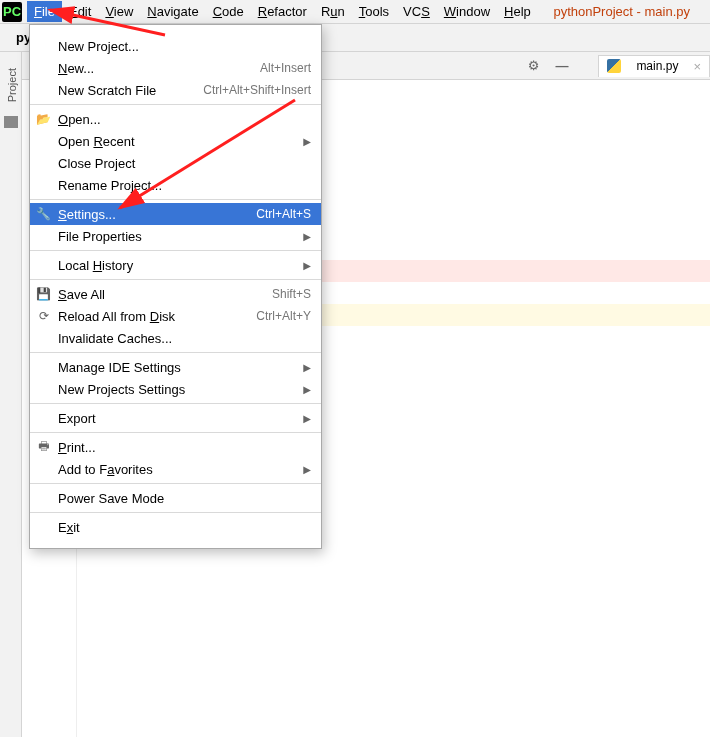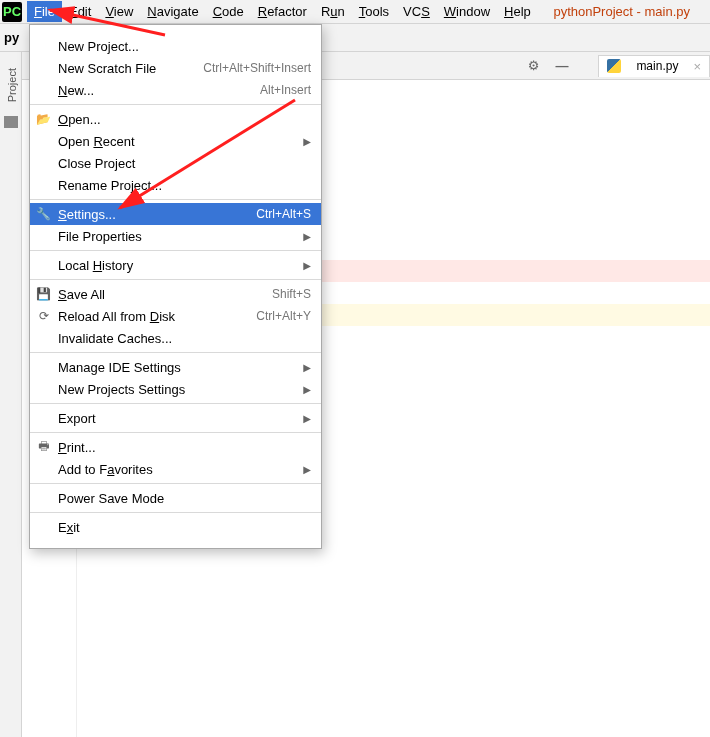--- a/index.html
+++ b/index.html
@@ -3,21 +3,21 @@
 <meta charset="utf-8">
 <style>
 * { margin: 0; padding: 0; box-sizing: border-box; font-family: "Segoe UI", Arial, sans-serif; }
 body { width: 710px; height: 737px; overflow: hidden; background: #fff; position: relative; font-size: 13px; }
 .menubar { display: flex; align-items: center; height: 24px; background: #f2f2f2; border-bottom: 1px solid #d4d4d4; }
 .app-icon { width: 20px; height: 20px; margin: 0 5px 0 2px; background: #000; color: #6f6; display: flex; align-items: center; justify-content: center; font-size: 13px; font-weight: bold; border-radius: 2px; }
 .menu-item { padding: 3px 7px; cursor: default; }
 .menu-item.open { background: #3875d6; color: #fff; }
 .menu-item u { text-decoration: underline; }
 .win-title { margin-left: auto; padding-right: 20px; color: #c2410c; }
-.toolbar { height: 28px; background: #f2f2f2; border-bottom: 1px solid #d4d4d4; display: flex; align-items: center; padding-left: 4px; font-weight: bold; }
+.toolbar { height: 28px; background: #f2f2f2; border-bottom: 1px solid #d4d4d4; display: flex; align-items: center; padding-left: 16px; font-weight: bold; }
 .main { display: flex; height: calc(100% - 52px); }
 .left-gutter { width: 22px; background: #f2f2f2; border-right: 1px solid #d4d4d4; display: flex; flex-direction: column; align-items: center; padding-top: 10px; }
 .left-gutter .vtab { writing-mode: vertical-rl; transform: rotate(180deg); font-size: 11px; color: #555; padding: 6px 0; border-right: 3px solid transparent; }
 .left-gutter .icon { width: 14px; height: 12px; background: #888; margin-top: 8px; }
 .dropdown { position: absolute; top: 24px; left: 29px; width: 293px; background: #fff; border: 1px solid #a9a9a9; box-shadow: 2px 4px 12px rgba(0,0,0,.25); z-index: 10; padding: 10px 0; }
 .dd-row { display: flex; align-items: center; height: 22px; padding: 0 10px 0 28px; position: relative; cursor: default; }
 .dd-row.selected { background: #3875d6; color: #fff; }
 .dd-row .lbl { flex: 1; }
 .dd-row .sc { color: #767676; font-size: 12px; }
 .dd-row.selected .sc { color: #ffffff; }
@@ -116,26 +116,26 @@
       <div class="code" id="code"><div class="cl"><span class="c-cm"># This is a sample Python script.</span></div><div class="cl">&nbsp;</div><div class="cl"><span class="c-cm"># Press Shift+F10 to execute it or</span></div><div class="cl"><span class="c-cm"># Press Double Shift to search ever</span></div><div class="cl">&nbsp;</div><div class="cl">&nbsp;</div><div class="cl"><span class="c-kw">def </span><span class="c-fn">print_hi(name):</span></div><div class="cl">    <span class="c-cm"># Use a breakpoint in the code</span></div><div class="cl bp-line">    <span class="c-bi">print</span><span class="c-fn">(</span><span class="c-st">f'Hi, </span><span class="c-sb">{</span><span class="c-fn">name</span><span class="c-sb">}</span><span class="c-st">'</span><span class="c-fn">)  </span><span class="c-cm"># Press C</span></div><div class="cl">&nbsp;</div><div class="cl cur">&nbsp;</div><div class="cl"><span class="c-cm"># Press the green button in the gut</span></div><div class="cl"><span class="c-kw">if </span><span class="c-fn">__name__ == </span><span class="c-st">'__main__'</span><span class="c-fn">:</span></div><div class="cl">    <span class="c-fn">print_hi(</span><span class="c-st">'PyCharm'</span><span class="c-fn">)</span></div><div class="cl">&nbsp;</div><div class="cl"><span class="c-cm"># See PyCharm help at </span><span class="c-lk">https://www.j</span></div><div class="cl">&nbsp;</div></div>
     </div>
   </div>
 </div>
 
 <div class="dropdown" id="dropdown">
     <div class="dd-row">
       <span class="lbl">New Project...</span>
     </div>
     <div class="dd-row">
+      <span class="lbl"><u>N</u>ew...</span>
+      <span class="sc">Alt+Insert</span>
+    </div>
+    <div class="dd-row">
       <span class="lbl">New Scratch File</span>
       <span class="sc">Ctrl+Alt+Shift+Insert</span>
-    </div>
-    <div class="dd-row">
-      <span class="lbl"><u>N</u>ew...</span>
-      <span class="sc">Alt+Insert</span>
     </div>
     <div class="dd-sep"></div>
     <div class="dd-row">
       <span class="ic">📂</span>
       <span class="lbl"><u>O</u>pen...</span>
     </div>
     <div class="dd-row">
       <span class="lbl">Open <u>R</u>ecent</span>
       <span class="sub">▶</span>
     </div>

